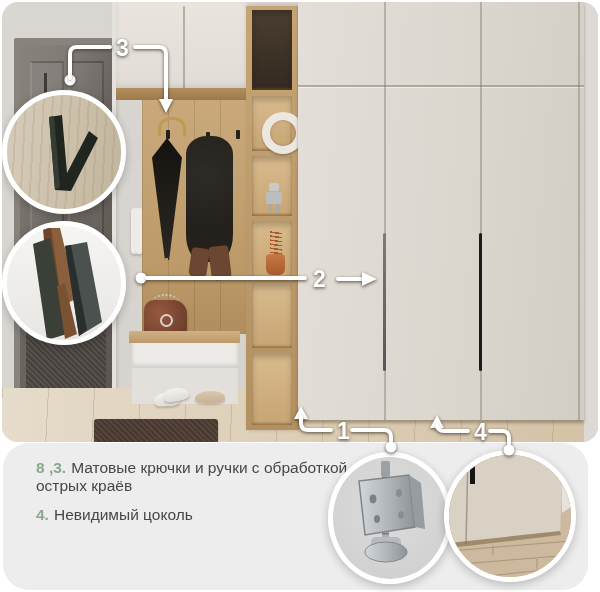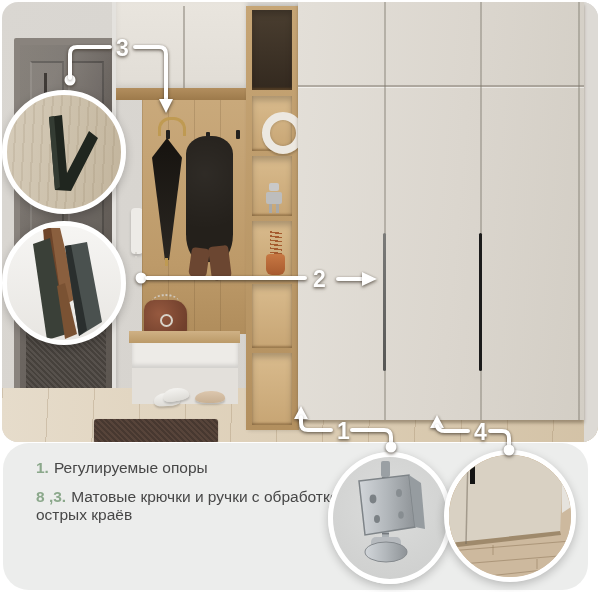--- a/index.html
+++ b/index.html
@@ -199,24 +199,24 @@
       <polygon points="58,20 64,19 80,104 72,110" fill="#2a2f2e"></polygon>
       <polygon points="50,60 58,57 70,108 58,113" fill="#7a5233"></polygon>
     </svg>
   </div>
 </div>
 
 <div id="panel" class="abs"></div>
 
 <div id="features" class="abs">
   <div class="feat">
-    <span class="num">1.</span><span>Регулируемые опоры</span>
+    <span class="num">8 ,3.</span><span>Матовые крючки и ручки с обработкой острых краёв</span>
   </div>
   <div class="feat">
-    <span class="num">8 ,3.</span><span>Матовые крючки и ручки с обработкой острых краёв</span>
+    <span class="num">4.</span><span>Невидимый цоколь</span>
   </div>
 </div>
 
 <div class="abs inset" id="insetCaster" style="z-index:10;">
   <svg width="104" height="112" viewBox="0 0 104 112">
     <rect x="48" y="4" width="9" height="16" rx="2" fill="#9aa0a4"></rect>
     <rect x="49" y="20" width="7" height="62" fill="#aab0b4"></rect>
     <rect x="49" y="20" width="7" height="62" fill="url(#thr)"></rect>
     <defs>
       <pattern id="thr" width="4" height="4" patternUnits="userSpaceOnUse">

